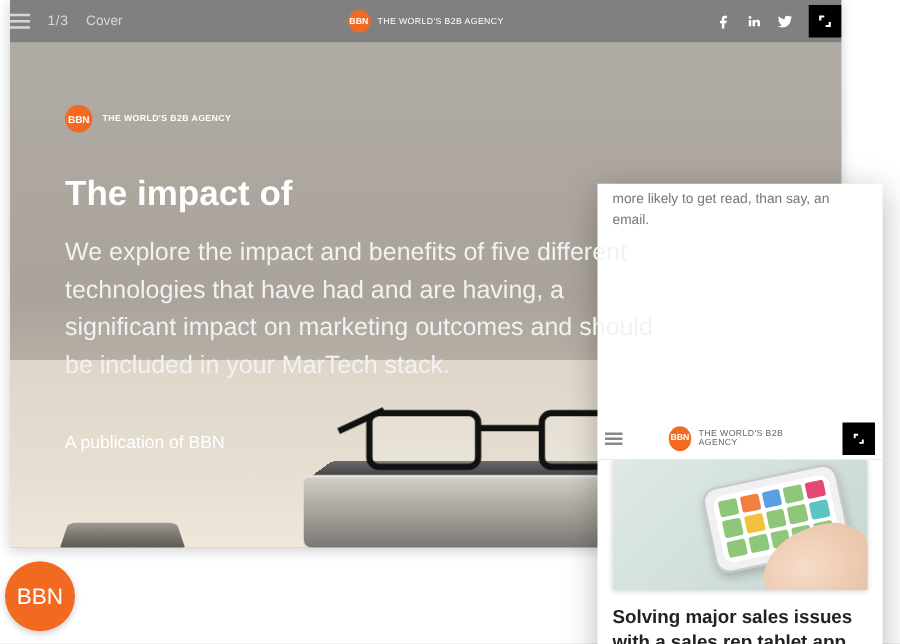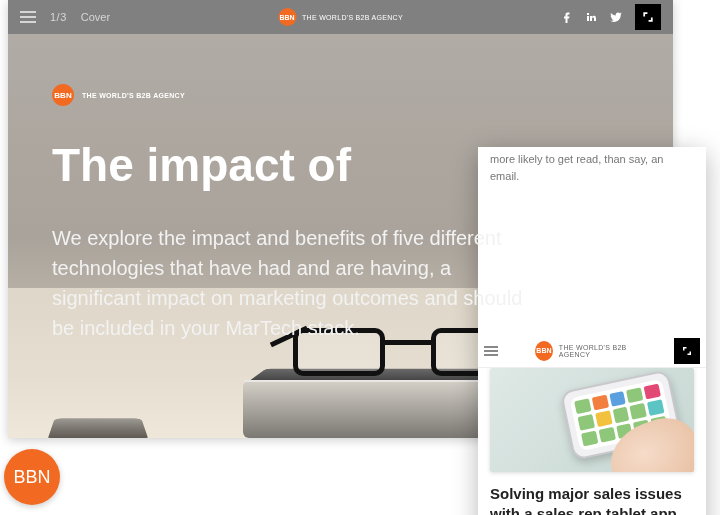--- a/index.html
+++ b/index.html
@@ -20,21 +20,21 @@
     box-shadow: 0 2px 10px rgba(0,0,0,0.2);
     display: flex;
     flex-direction: column;
     background: #b7b7b4;
   }
   .topbar {
     height: 34px;
     background: #808080;
     display: flex;
     align-items: center;
-    padding: 0 12px;
+    padding: 0 0;
     gap: 14px;
     color: #d6d6d6;
     font-size: 11px;
   }
   .hamburger {
     width: 16px; height: 12px;
     display: flex; flex-direction: column; justify-content: space-between;
     cursor: pointer;
   }
   .hamburger span { height: 2px; background: #d6d6d6; display:block; }
@@ -71,21 +71,21 @@
     color:#fff;
     overflow:hidden;
   }
   .hero-brand { display:flex; align-items:center; gap:8px; margin-bottom:34px; }
   .hero-brand .dot {
     width:22px;height:22px;border-radius:50%;background:#f26a21;
     display:flex;align-items:center;justify-content:center;font-size:8px;font-weight:700;
   }
   .hero-brand .txt{ font-size:7px; font-weight:600; letter-spacing:.3px;}
   .hero h1 {
-    font-size:46px; font-weight:700; line-height:1.1; margin-bottom:32px;
+    font-size:28px; font-weight:700; line-height:1.1; margin-bottom:16px;
   }
   .hero p.lead {
     font-size:20px; line-height:1.5; font-weight:400; max-width:480px; margin-bottom:38px;
     color:#f2f2f2;
   }
   .hero .byline { font-size:14px; }
 
   
   .desk {
     position:absolute; left:0; right:0; bottom:0; height:150px;
@@ -284,20 +284,21 @@
 
     <div class="content">
       <div class="hero-brand">
         <div class="dot">BBN</div>
         <span class="txt">THE WORLD'S B2B AGENCY</span>
       </div>
       <h1>
         <span>The impact of</span><br>
       </h1>
       <p class="lead">We explore the impact and benefits of five different technologies that have had and are having, a significant impact on marketing outcomes and should be included in your MarTech stack.</p>
+      <p class="byline">A publication of BBN</p>
     </div>
   </div>
 </div>
 
 <div class="mobile">
   <div class="scroll">
     <p class="snip">more likely to get read, than say, an email.</p>
   </div>
   <div class="mbar">
     <div class="hamburger" style="width:14px;height:10px;">

